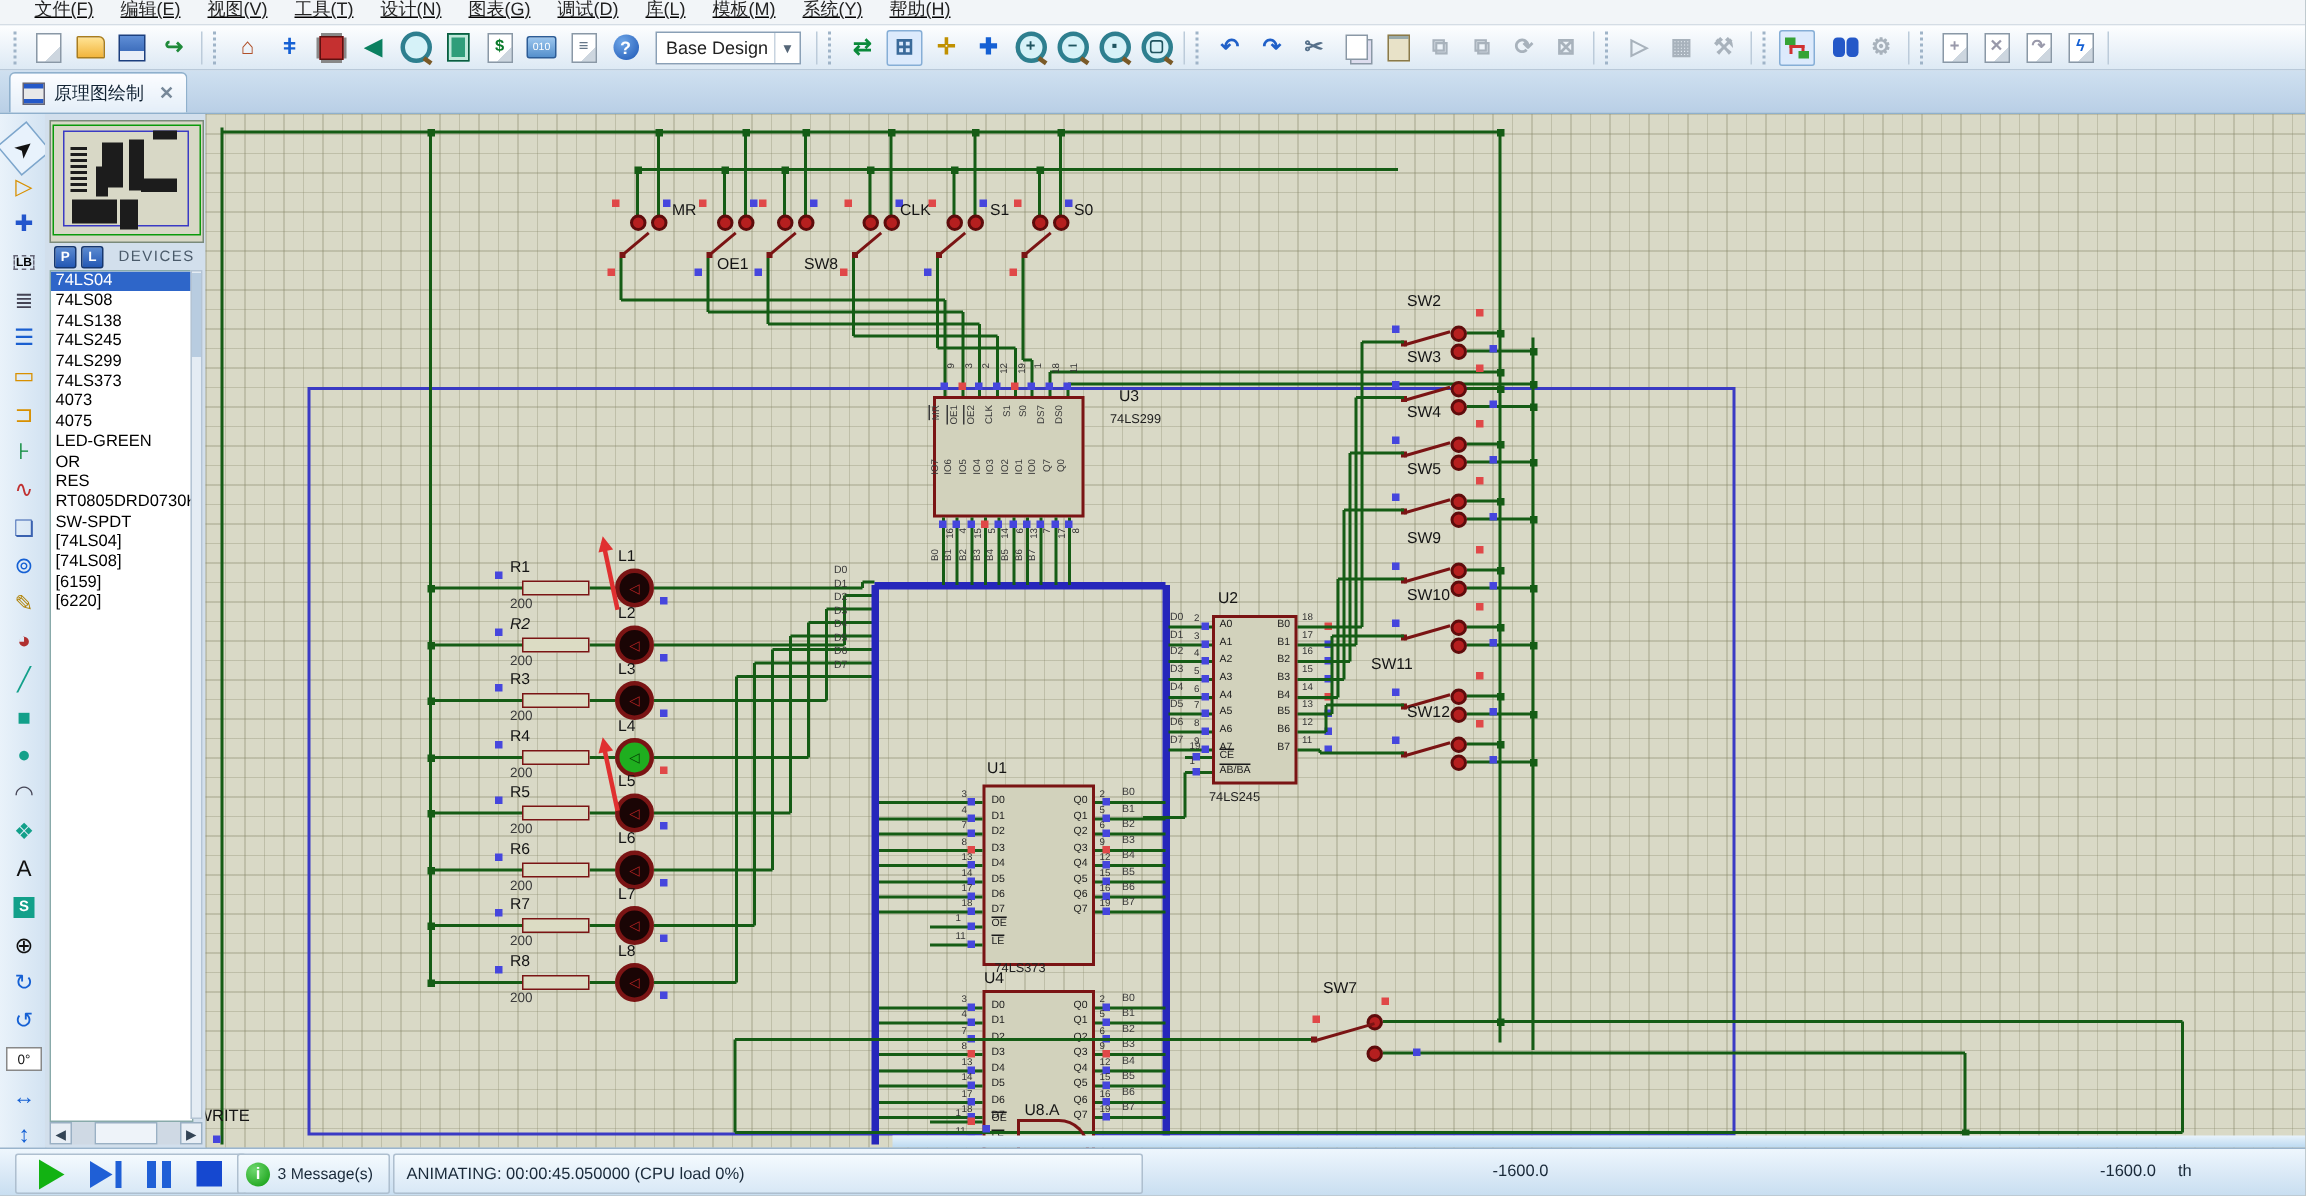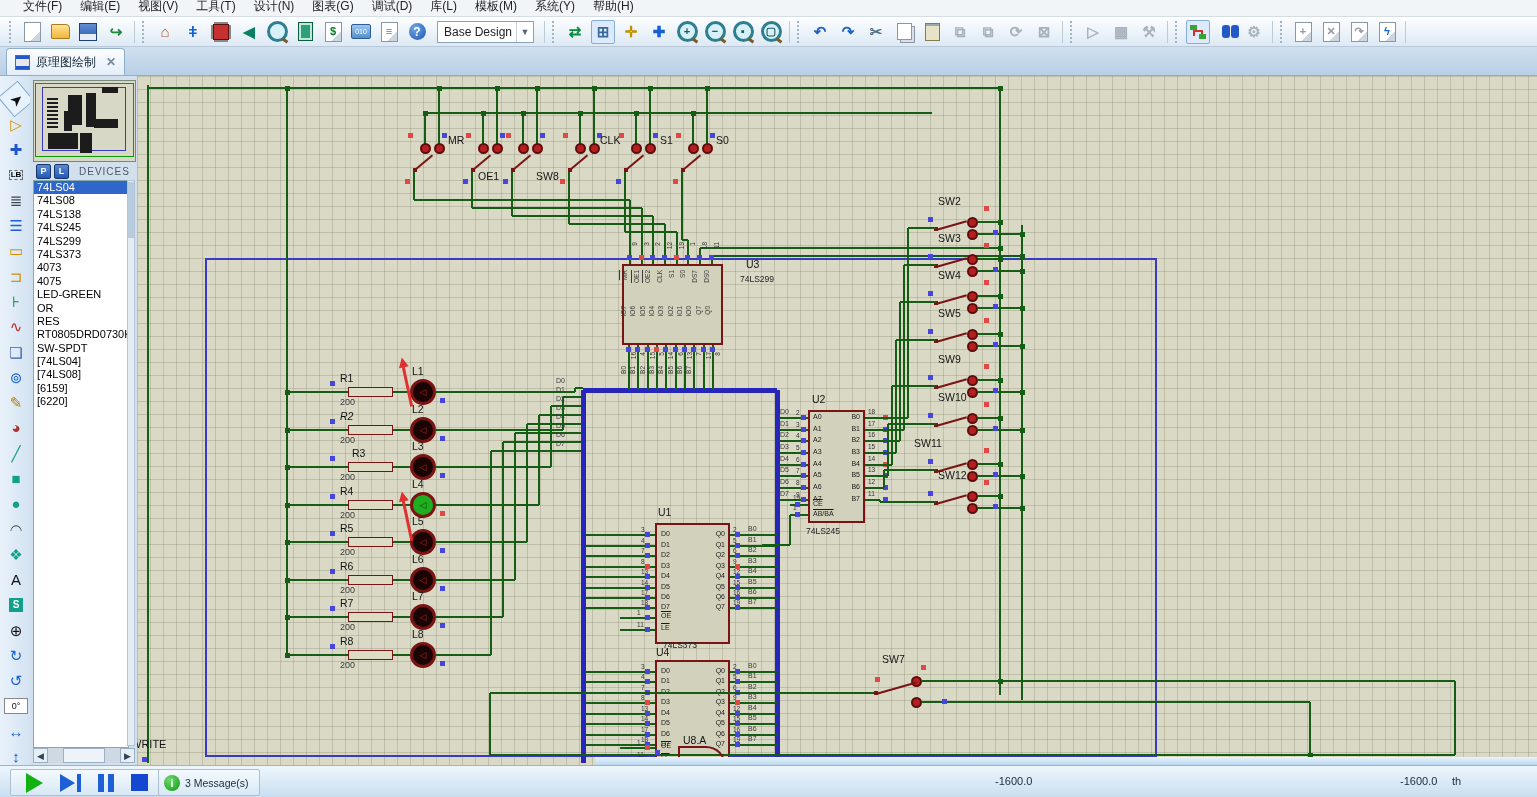--- a/index.html
+++ b/index.html
@@ -2,21 +2,21 @@
 <html><head>
 <meta charset="utf-8">
 <style>
   html,body{margin:0;padding:0;background:#9aa8b6;}
   #app{position:relative;width:1537px;height:797px;overflow:hidden;
        font-family:"Liberation Sans",sans-serif;background:#e9f1f9;
        -webkit-font-smoothing:antialiased;}
   .abs{position:absolute;}
   
   #menubar{left:0;top:0;width:1537px;height:17px;background:#f2f5f8;border-bottom:1px solid #d5dde5;
-           display:flex;align-items:flex-end;padding-left:14px;box-sizing:border-box;}
+           display:flex;align-items:flex-end;padding-left:14px;box-sizing:border-box;text-decoration:underline;}
   .menu-item{font-size:12px;color:#222;padding:0 9px 1px 9px;white-space:nowrap;}
   #toolbar{left:0;top:17px;width:1537px;height:30px;background:linear-gradient(#fdfeff,#dde9f4);
            border-bottom:1px solid #b9c9d9;display:flex;align-items:center;padding-left:6px;box-sizing:border-box;}
   .tgroup{display:flex;align-items:center;}
   .sep{width:1px;height:22px;background:#bccbda;margin:0 4px;}
   .handle{width:4px;height:22px;margin:0 3px;border-left:2px dotted #9fb4c8;}
   .ticon{width:22px;height:22px;margin:1px 2px;display:flex;align-items:center;justify-content:center;
          font-size:15px;line-height:1;border:1px solid transparent;border-radius:2px;position:relative;}
   .ticon.active{background:#dceafc;border-color:#86aed6;}
   .ticon.disabled{color:#aab4be;}
@@ -493,21 +493,21 @@
       <span class="abs ref" style="left: 275px; top: 327px;">L2</span>
       <div class="abs statesq" style="left: 303px; top: 360px; background: rgb(70, 70, 221);"></div>
       <span class="abs wirelbl" style="left: 419px; top: 310px;">D1</span>
       <div class="abs" style="background: rgb(21, 92, 21); left: 150px; top: 390px; width: 61px; height: 2px;"></div>
       <div class="abs jdot" style="left: 148px; top: 389px;"></div>
       <div class="abs" style="background: rgb(21, 92, 21); left: 256px; top: 390px; width: 17px; height: 2px;"></div>
       <div class="abs" style="background: rgb(21, 92, 21); left: 299px; top: 390px; width: 115px; height: 2px;"></div>
       <div class="abs" style="background: rgb(21, 92, 21); left: 413px; top: 330px; width: 2px; height: 61px;"></div>
       <div class="abs" style="background: rgb(21, 92, 21); left: 414px; top: 329px; width: 32px; height: 2px;"></div>
       <div class="abs" style="left: 211px; top: 386px; width: 45px; height: 10px; background: rgb(220, 220, 196); border: 1.5px solid rgb(122, 20, 20); box-sizing: border-box;"></div>
-      <span class="abs ref" style="left: 215px; top: 371px;">R3</span>
+      <span class="abs ref" style="left: 203px; top: 371px;">R3</span>
       <span class="abs val" style="left: 203px; top: 396px;">200</span>
       <div class="abs statesq" style="left: 193px; top: 380px; background: rgb(70, 70, 221);"></div>
       <div class="abs ledouter" style="left: 273px; top: 378px; width: 26px; height: 26px; background: rgb(26, 5, 5);">
         <span style="font-size: 9px; color: rgb(178, 34, 34);">◁</span>
       </div>
       <span class="abs ref" style="left: 275px; top: 364px;">L3</span>
       <div class="abs statesq" style="left: 303px; top: 397px; background: rgb(70, 70, 221);"></div>
       <span class="abs wirelbl" style="left: 419px; top: 319px;">D2</span>
       <div class="abs" style="background: rgb(21, 92, 21); left: 150px; top: 428px; width: 61px; height: 2px;"></div>
       <div class="abs jdot" style="left: 148px; top: 427px;"></div>
@@ -1087,17 +1087,20 @@
       <span style="display:flex;gap:4px;">
           <span class="pausebar"></span>
           <span class="pausebar"></span>
         </span>
       <span class="stopsq"></span>
     </div>
     <div class="sbseg" style="left:158px;width:100px;">
       <span class="infoc">i</span>
       <span style="font-size:10.5px;">3 Message(s)</span>
     </div>
+    <div class="sbseg" style="left:262px;width:490px;padding-left:8px;">
+      <span>ANIMATING: 00:00:45.050000 (CPU load 0%)</span>
+    </div>
     <span class="abs" style="left:995px;top:9px;">-1600.0</span>
     <span class="abs" style="left:1400px;top:9px;">-1600.0</span>
     <span class="abs" style="left:1452px;top:9px;">th</span>
   </div>
 </div>
 
 </body></html>

